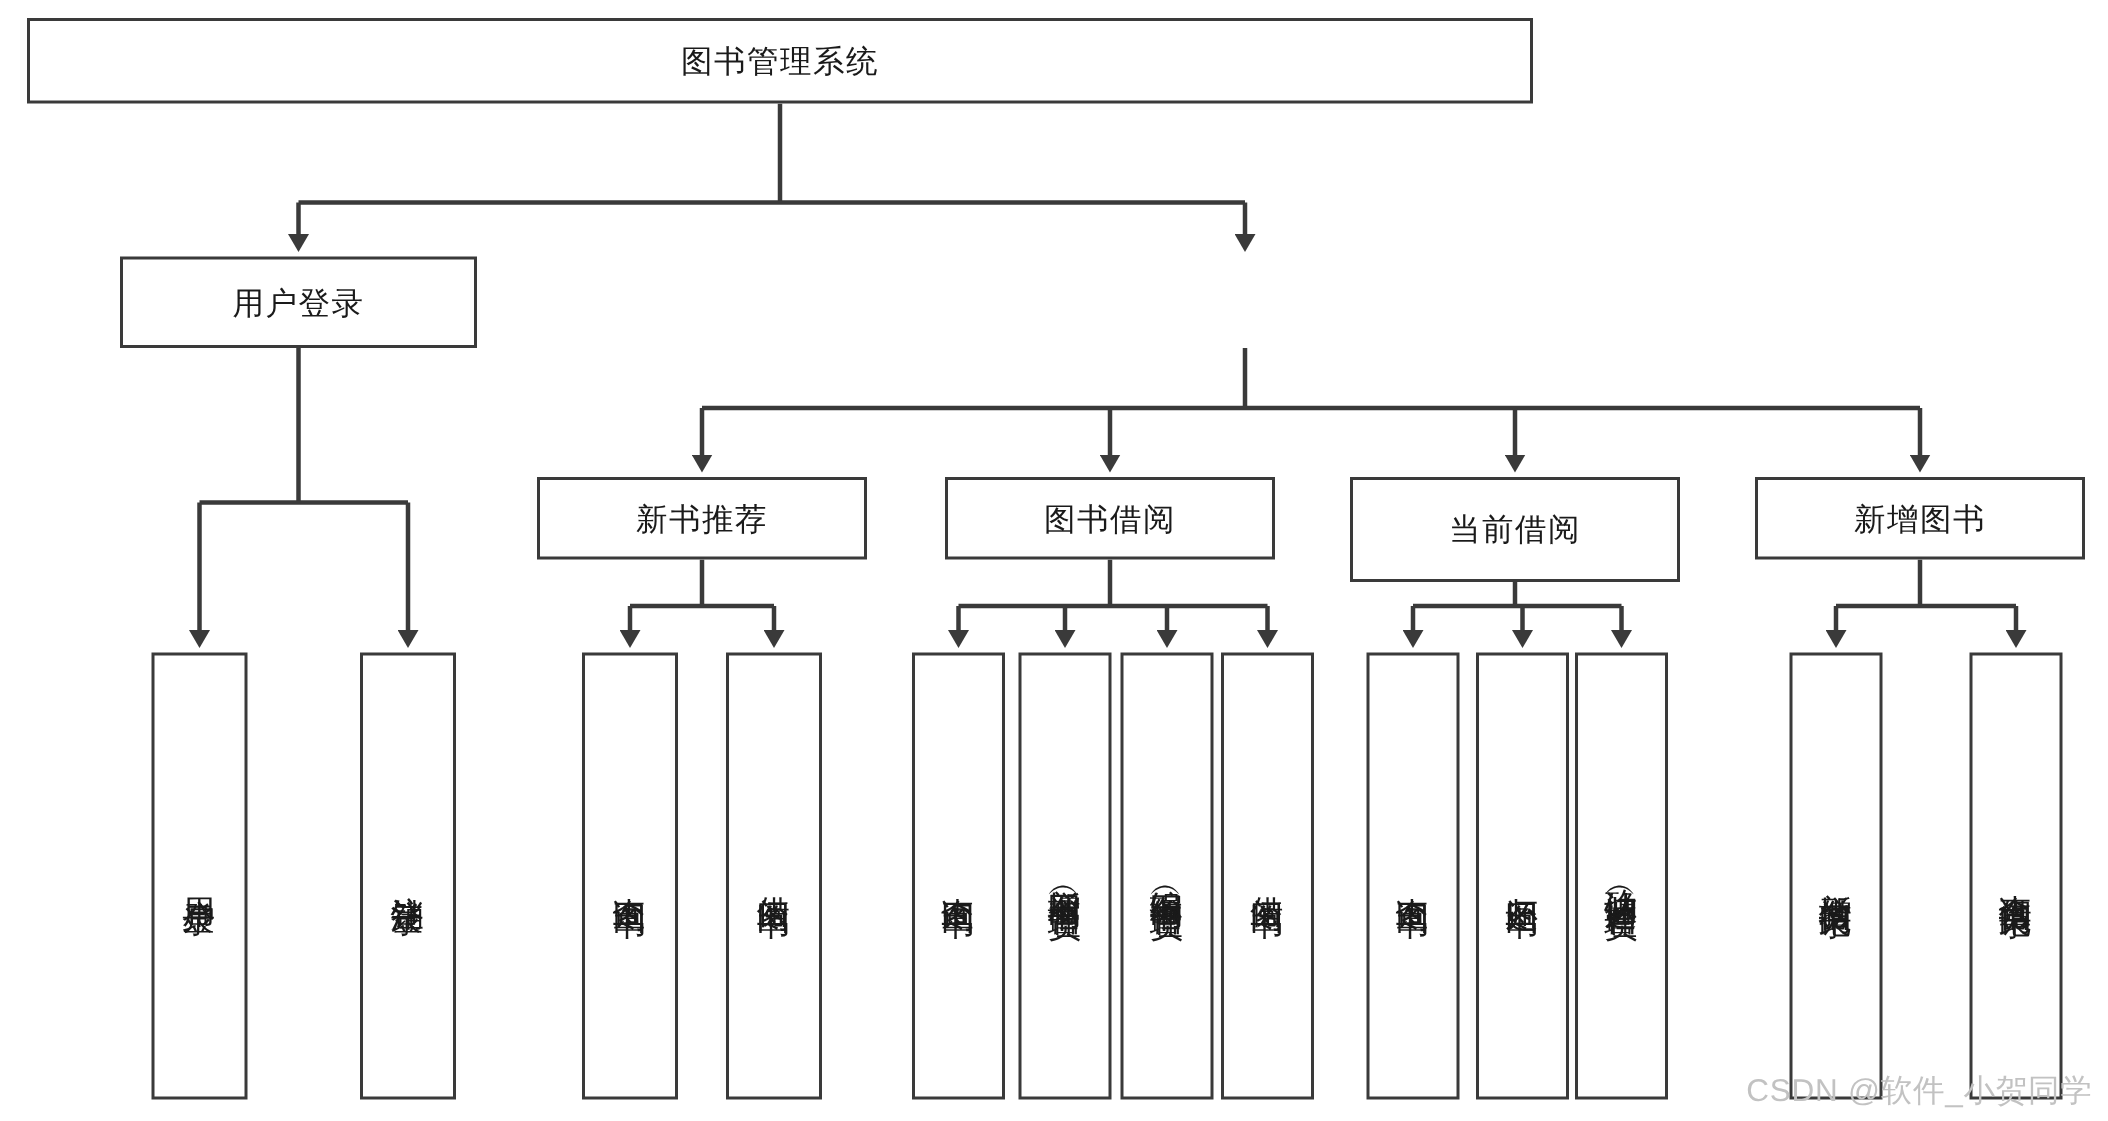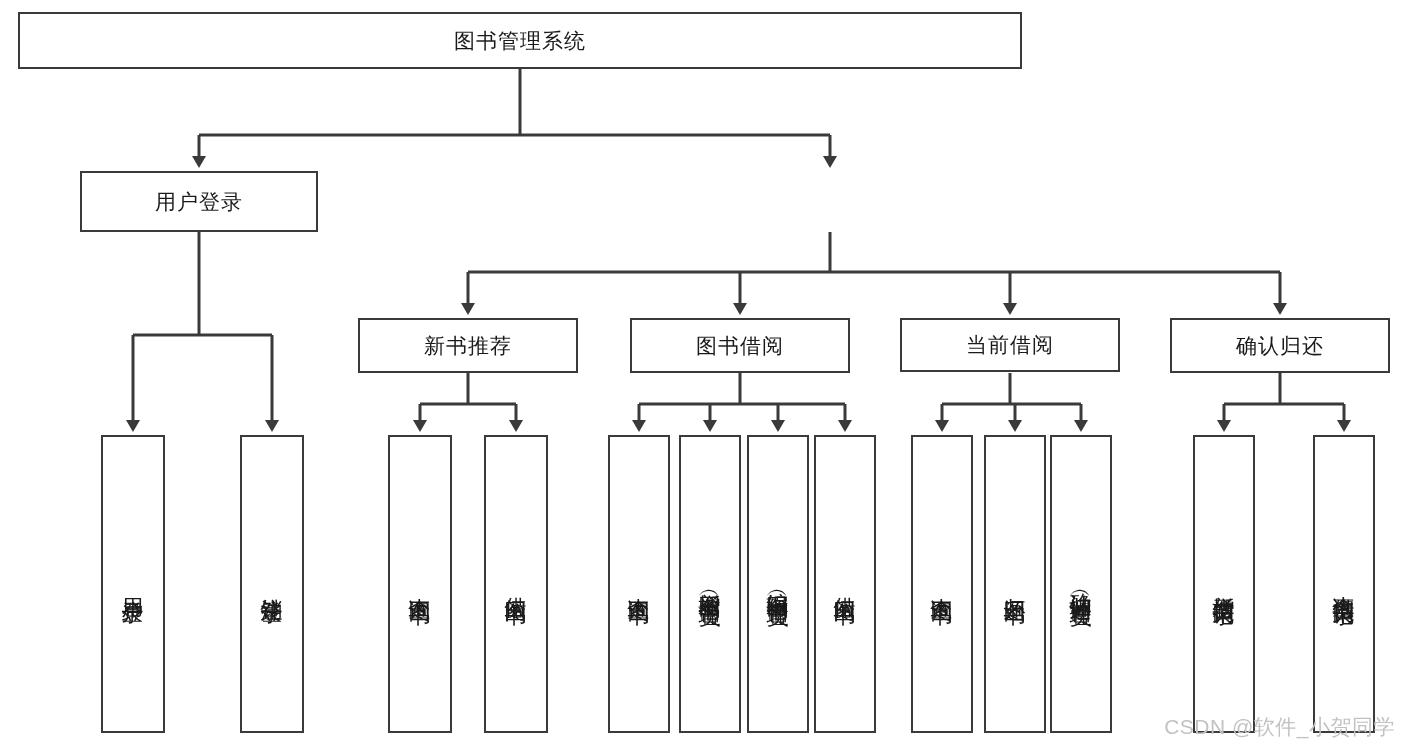--- a/index.html
+++ b/index.html
@@ -123,25 +123,25 @@
   <div class="node h" style="left: 80px; top: 171px; width: 238px; height: 61px;">
     <span>用户登录</span>
   </div>
 
   <div class="node h" style="left: 358px; top: 318px; width: 220px; height: 55px;">
     <span>新书推荐</span>
   </div>
   <div class="node h" style="left: 630px; top: 318px; width: 220px; height: 55px;">
     <span>图书借阅</span>
   </div>
-  <div class="node h" style="left: 900px; top: 318px; width: 220px; height: 54px; justify-content: center;">
+  <div class="node h" style="left: 900px; top: 318px; width: 220px; height: 70px; justify-content: center;">
     <span>当前借阅</span>
   </div>
   <div class="node h" style="left: 1170px; top: 318px; width: 220px; height: 55px;">
-    <span>确认归还</span>
+    <span>新增图书</span>
   </div>
 
   <div class="node v" style="left: 101px; top: 435px; width: 64px; height: 298px;">
     <span class="vtext">用户登录</span>
   </div>
   <div class="node v" style="left: 240px; top: 435px; width: 64px; height: 298px;">
     <span class="vtext">注销登录</span>
   </div>
 
   <div class="node v" style="left: 388px; top: 435px; width: 64px; height: 298px;">

